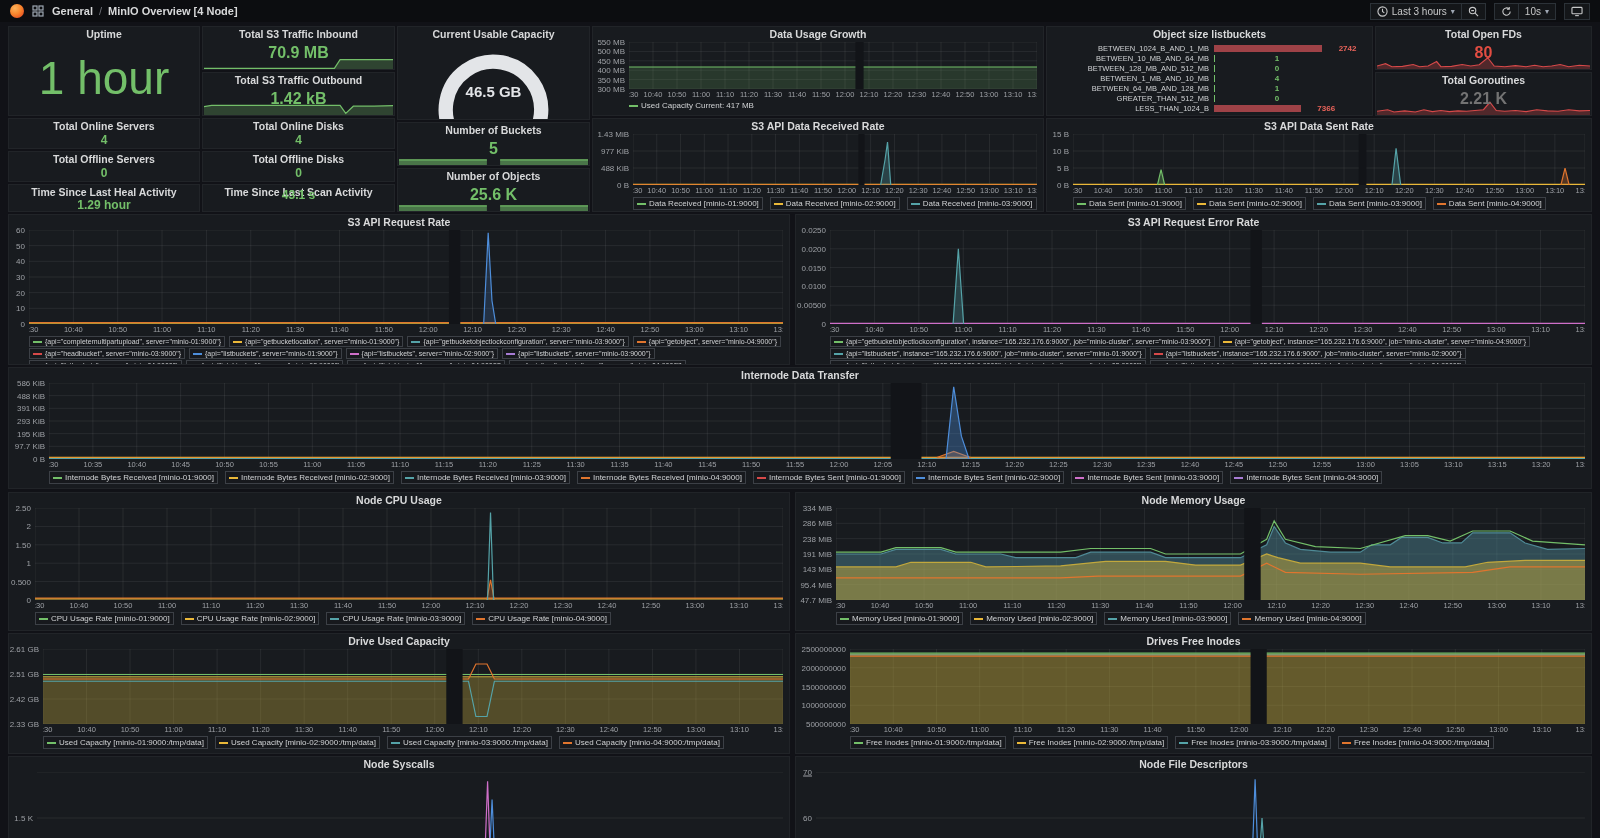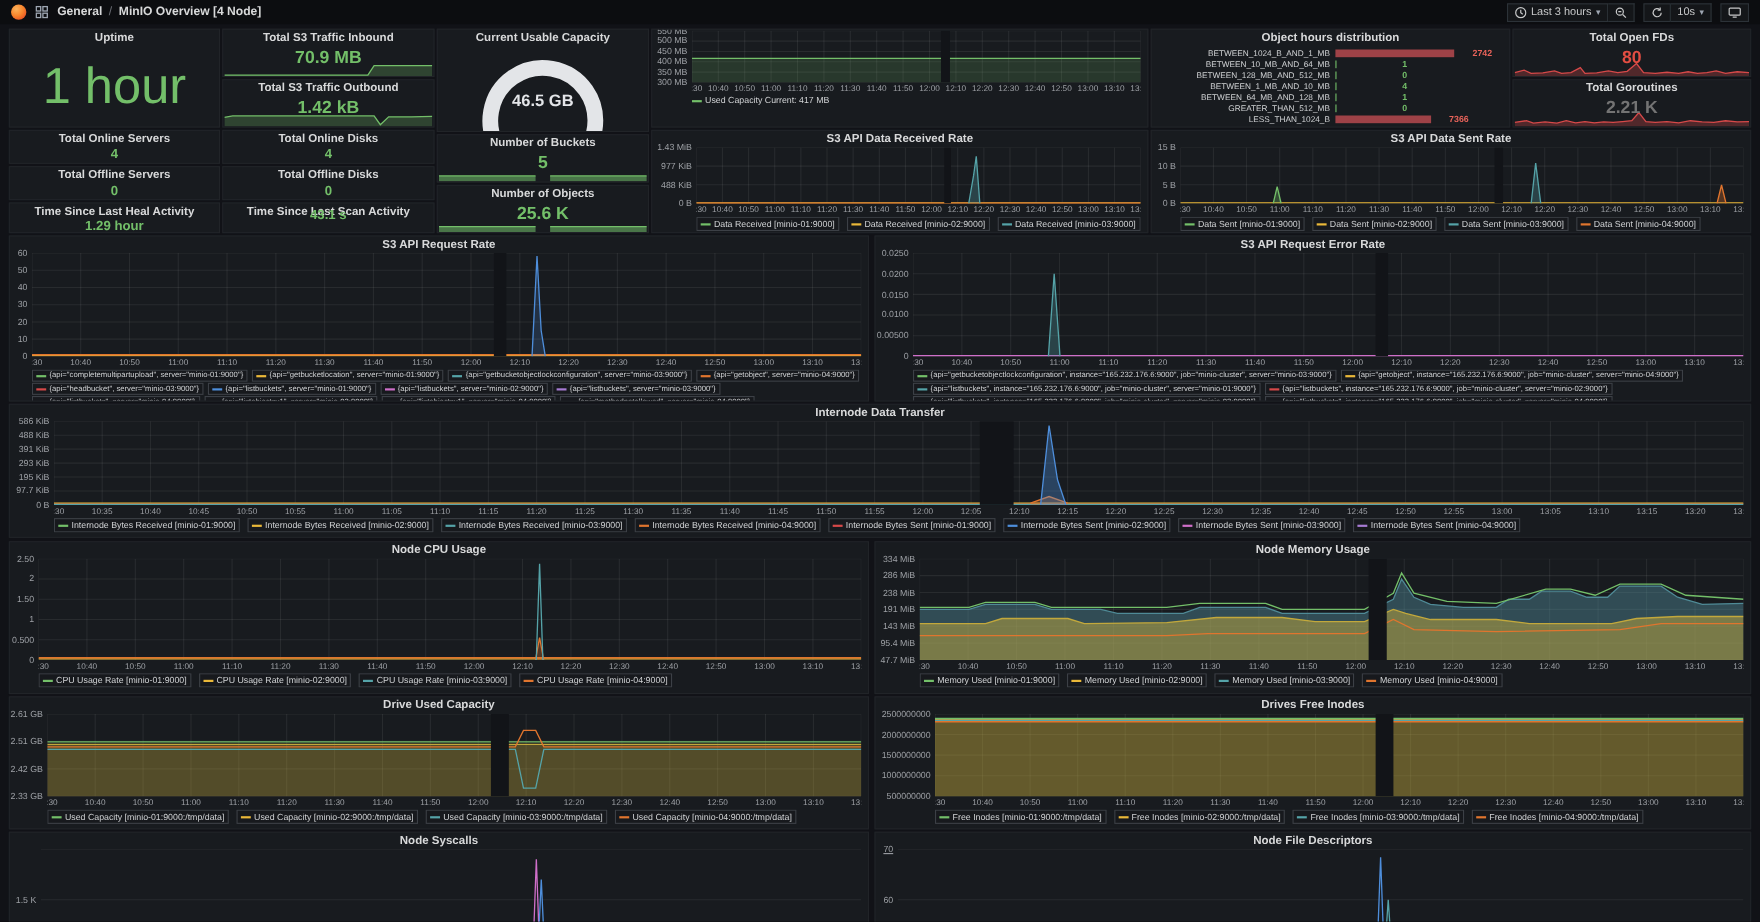--- a/index.html
+++ b/index.html
@@ -183,20 +183,21 @@
             <polygon points="0,58 46.5,58 46.5,100 0,100" fill="#73bf69" fill-opacity="0.55" stroke="none"></polygon>
             <polyline points="0,58 46.5,58" fill="none" stroke="#73bf69" stroke-width="1.2"></polyline>
             <polygon points="53.5,58 100,58 100,100 53.5,100" fill="#73bf69" fill-opacity="0.55" stroke="none"></polygon>
             <polyline points="53.5,58 100,58" fill="none" stroke="#73bf69" stroke-width="1.2"></polyline>
           </svg>
         </div>
       </div>
   </div>
 
   <div class="panel" style="left:592px;top:26px;width:452px;height:90px;">
+    <div class="ptitle">Data Usage Growth</div>
     <div class="cbody">
         <div class="yaxis" style="width:34px">
           <div class="ylab" style="top: 0%;">550 MB</div>
           <div class="ylab" style="top: 20%;">500 MB</div>
           <div class="ylab" style="top: 40%;">450 MB</div>
           <div class="ylab" style="top: 60%;">400 MB</div>
           <div class="ylab" style="top: 80%;">350 MB</div>
           <div class="ylab" style="top: 100%;">300 MB</div>
         </div>
         <div class="plot" style="height:47px">
@@ -253,21 +254,21 @@
       </div>
     <div class="legend" style="margin-left:36px">
         <span class="li">
           <i style="background: rgb(115, 191, 105);"></i>
           <em>Used Capacity Current: 417 MB</em>
         </span>
       </div>
   </div>
 
   <div class="panel" style="left:1046px;top:26px;width:327px;height:90px;">
-    <div class="ptitle">Object hours distribution</div>
+    <div class="ptitle">Object size listbuckets</div>
     <div class="bars">
         <div class="brow">
           <span class="blab">BETWEEN_1024_B_AND_1_MB</span>
           <span class="btrack">
             <i style="width: 71%; background: rgb(158, 66, 71);"></i>
             <b style="color: rgb(233, 99, 90); left: 82%;">2742</b>
           </span>
         </div>
         <div class="brow">
           <span class="blab">BETWEEN_10_MB_AND_64_MB</span>

